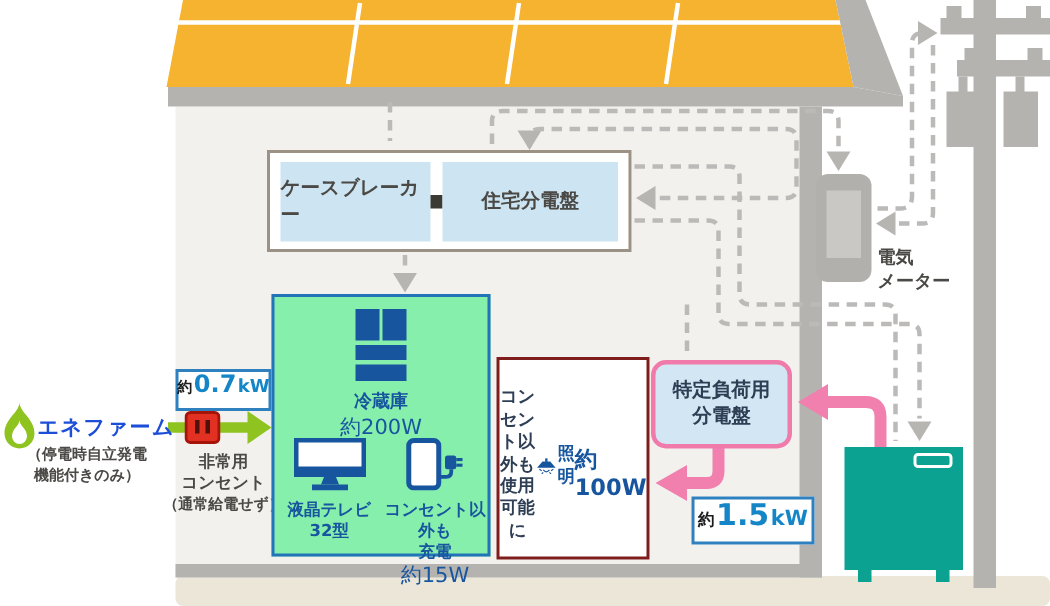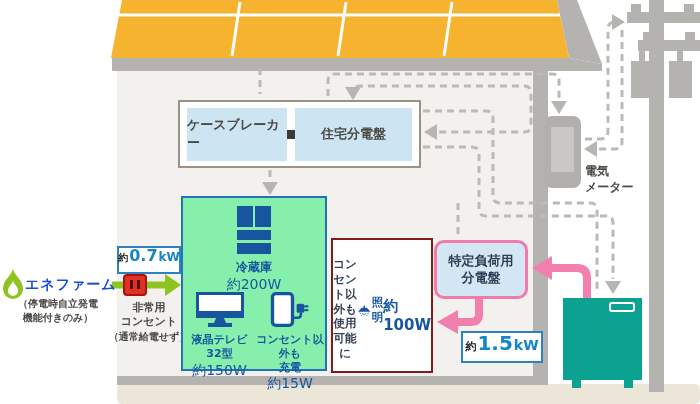--- a/index.html
+++ b/index.html
@@ -191,21 +191,20 @@
       <svg width="48" height="35" viewBox="0 0 48 35">
         <rect x="0" y="0" width="48" height="26" fill="#17569f"></rect>
         <rect x="3" y="3" width="42" height="16" fill="#ffffff"></rect>
         <polygon points="20,26 28,26 30,31 18,31" fill="#17569f"></polygon>
         <rect x="12" y="31" width="24" height="4" fill="#17569f"></rect>
       </svg>
       <div class="appl-name">
         <div>液晶テレビ</div>
         <div>32型</div>
       </div>
-      <div class="appl-watt">約150W</div>
     </div>
     <div class="appl-item appl-phone">
       <svg width="46" height="35" viewBox="0 0 46 42">
         <rect x="2" y="2" width="24" height="38" rx="4" fill="#ffffff" stroke="#17569f" stroke-width="4"></rect>
         <path d="M26,31 H32 Q36,31 36,27 V25" stroke="#17569f" stroke-width="3" fill="none"></path>
         <rect x="31" y="14" width="9" height="11" rx="2" fill="#17569f"></rect>
         <rect x="40" y="16" width="5" height="2.5" fill="#17569f"></rect>
         <rect x="40" y="20.5" width="5" height="2.5" fill="#17569f"></rect>
       </svg>
       <div class="appl-name">

